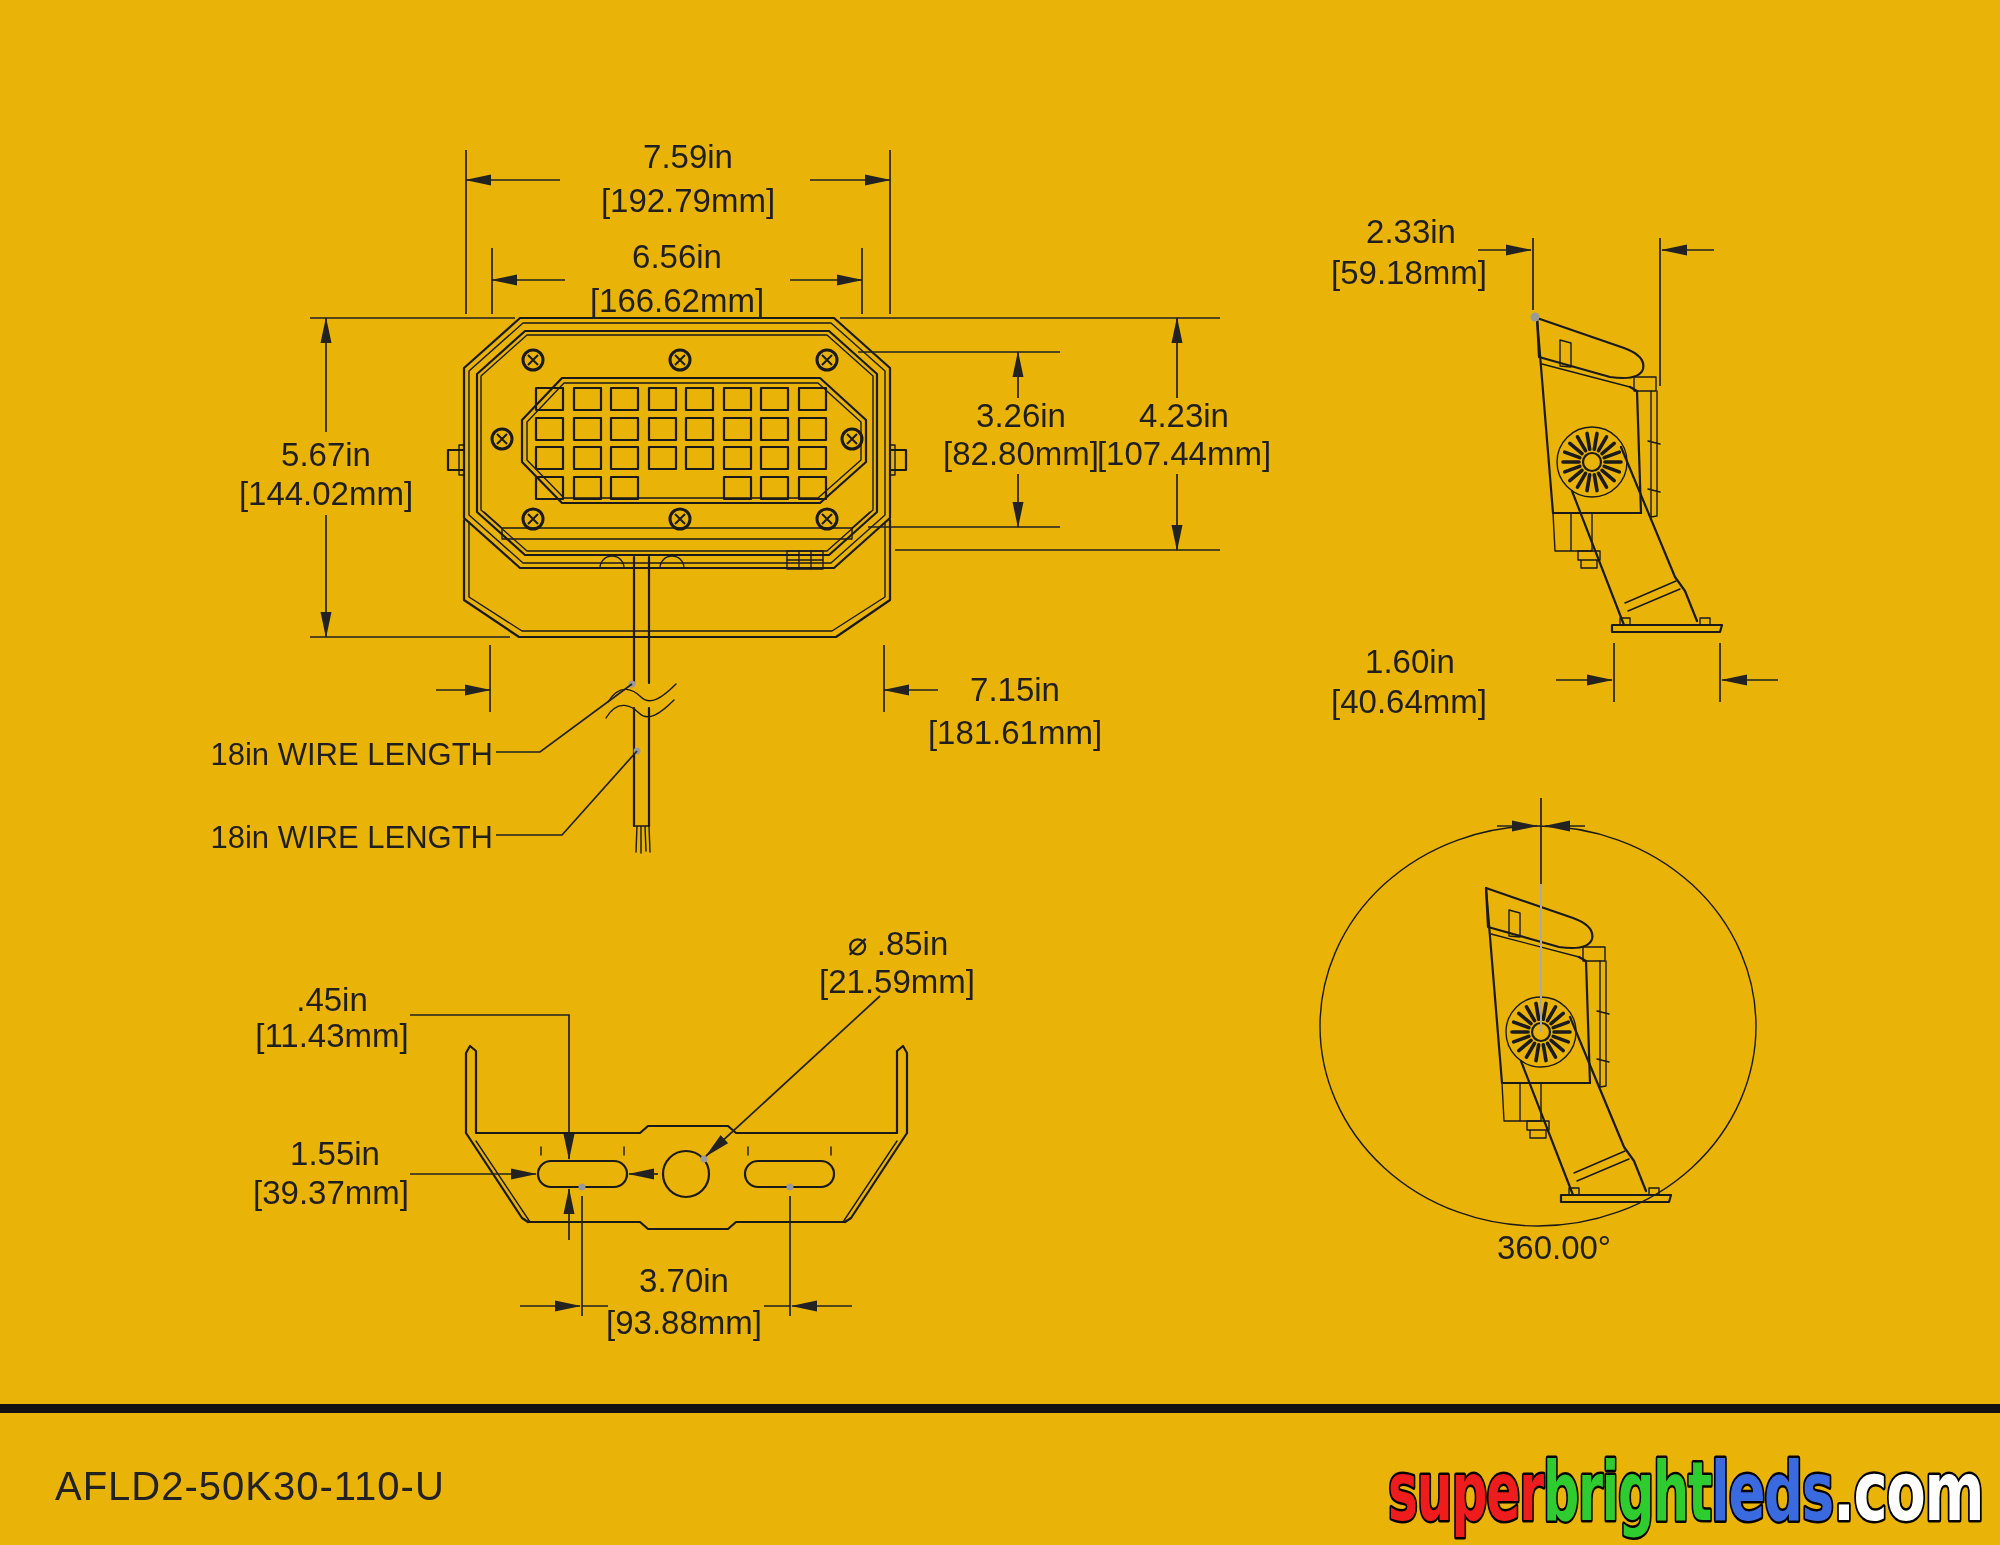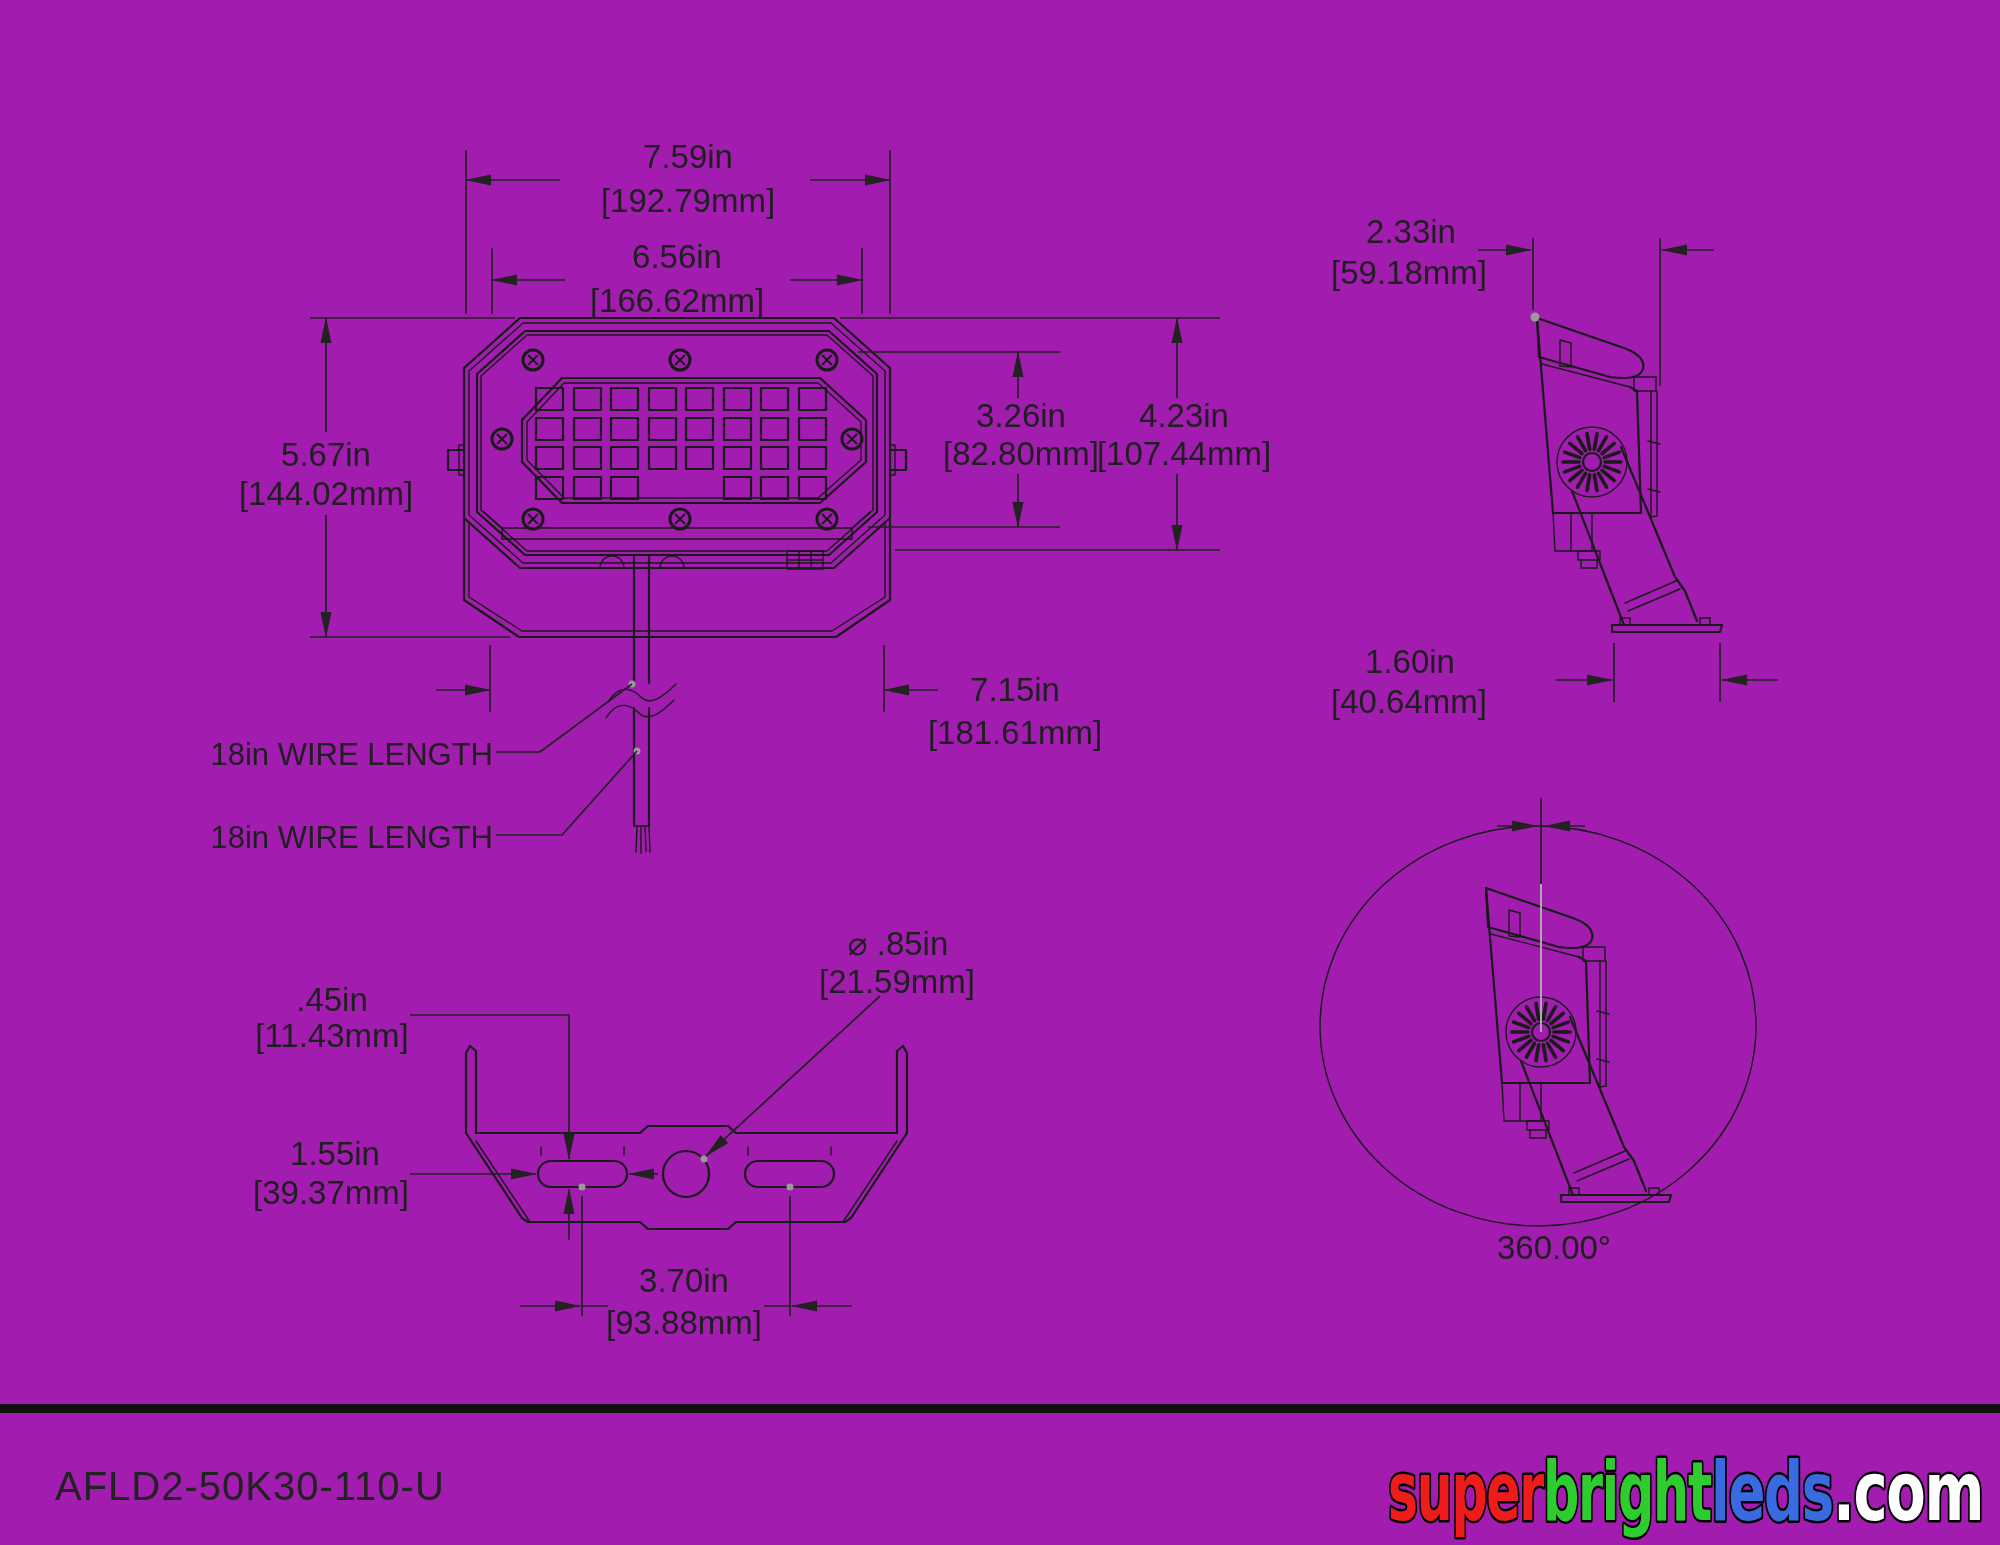--- a/index.html
+++ b/index.html
@@ -1,16 +1,16 @@
 <!DOCTYPE html>
 <html><head>
 <meta charset="utf-8">
 <style>
   html,body{margin:0;padding:0;background:#ffffff;}
-  .page{width:2000px;height:1545px;position:relative;background:#a21caf;}
+  .page{width:2000px;height:1545px;position:relative;background:#eab308;}
   svg{display:block;}
   .s2{stroke:#1a1a1a;stroke-width:2.2;fill:none;stroke-linejoin:round;stroke-linecap:round;}
   .s3{stroke:#1a1a1a;stroke-width:3;fill:none;stroke-linejoin:round;stroke-linecap:round;}
   .s1{stroke:#1a1a1a;stroke-width:1.4;fill:none;stroke-linejoin:round;stroke-linecap:round;}
   .dim{stroke:#222222;stroke-width:1.7;fill:none;stroke-linecap:butt;}
   .gray{stroke:#aaaaaa;stroke-width:2;fill:none;}
   .dot{fill:#9a9a9a;stroke:none;}
   .txt{font-family:"Liberation Sans","DejaVu Sans",sans-serif;font-size:33px;fill:#1f1f1f;text-anchor:middle;}
   .txtL{font-family:"Liberation Sans","DejaVu Sans",sans-serif;font-size:31px;fill:#1f1f1f;text-anchor:end;}
   .pn{font-family:"Liberation Sans","DejaVu Sans",sans-serif;font-size:40px;fill:#222;letter-spacing:1px;}

